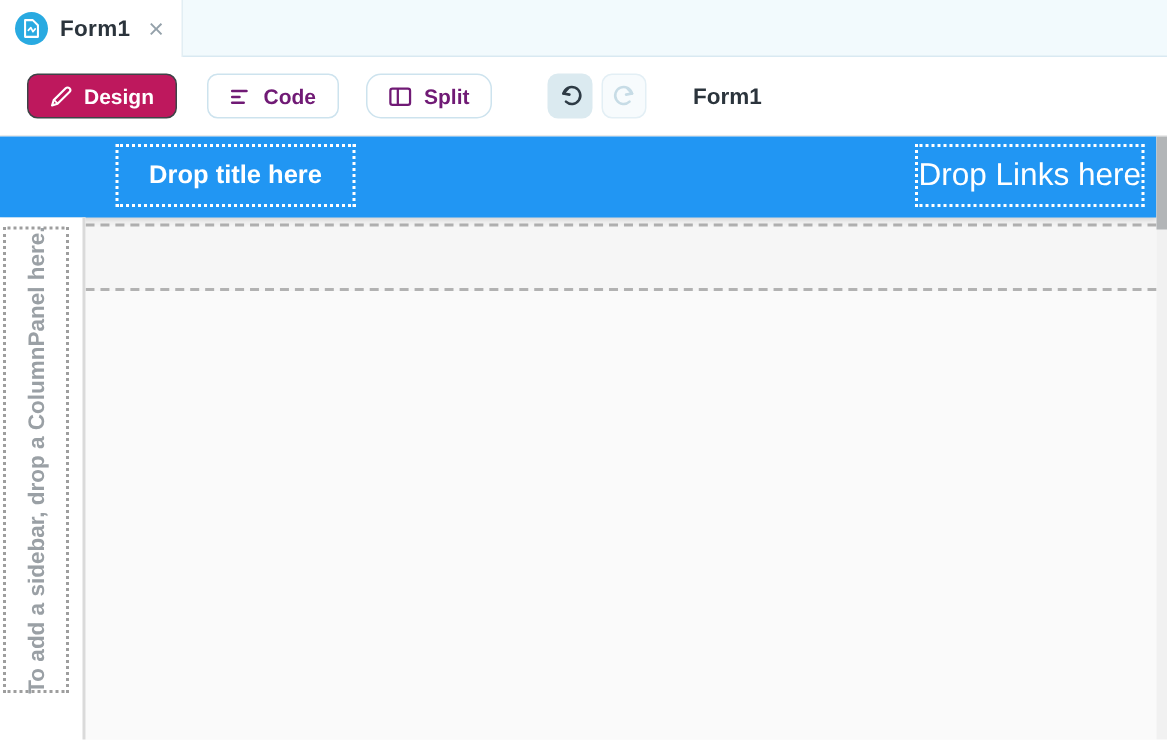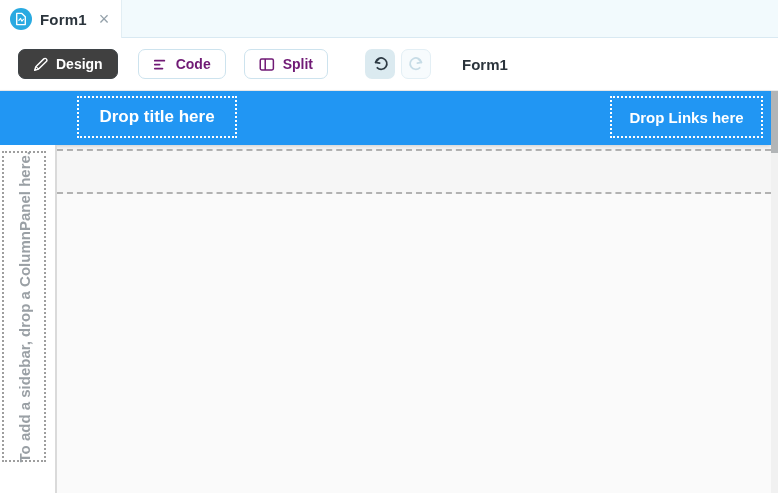--- a/index.html
+++ b/index.html
@@ -14,40 +14,40 @@
   .tab-icon-circle { width:22px; height:22px; border-radius:50%; background:#29aae1; display:flex;
                      align-items:center; justify-content:center; flex:0 0 auto; }
   .tab-label { font-size:15px; font-weight:700; color:#2b343c; letter-spacing:.2px; }
   .tab-close { font-size:18px; line-height:1; color:#94a1aa; margin-left:4px; font-weight:400; cursor:pointer; }
 
   
   .toolbar { height:53px; background:#fff; border-bottom:1px solid #ebebeb; display:flex; align-items:center;
              padding-left:18px; }
   .btn { height:30px; border-radius:7px; display:flex; align-items:center; gap:8px; padding:0 14px;
          font-size:14px; font-weight:700; cursor:pointer; }
-  .btn-dark { background:#404040; color:#fff; border:1px solid #3e4347;justify-content:flex-end; }
+  .btn-dark { background:#be185d; color:#fff; border:1px solid #3e4347;justify-content:flex-end; }
   .btn-light { background:#fff; color:#701a75; border:1px solid #cde3ee; }
   .btn-code { margin-left:20px; }
-  .btn-split { margin-left:18px; }
+  .btn-split { margin-left:18px;border-radius:10px; }
   .icon-btn { width:30px; height:30px; border-radius:7px; display:flex; align-items:center; justify-content:center; cursor:pointer; }
   .undo-btn { margin-left:37px; background:#dbeaf0; color:#2e3b45; }
   .redo-btn { margin-left:6px; background:#f7fbfd; border:1px solid #e3eff5; color:#c7dce6; }
   .toolbar-form-name { margin-left:31px; font-size:15px; font-weight:700; color:#2b343c; }
 
   
   .workspace { position:relative; height:402px; }
   .vscroll { position:absolute; top:0; right:0; width:7px; height:100%; background:#f1f1f1; z-index:5; }
   .vscroll-thumb { position:absolute; top:0; left:0; width:7px; height:62px; background:#b2b5b7; }
 
   .blue-bar { position:relative; height:54px; margin-right:7px; background:#2196f3;
               box-shadow:0 2px 4px rgba(0,0,0,.15); }
   .dropzone { position:absolute; top:5px; height:42px; border:2px dotted #fff; display:flex;
               align-items:center; justify-content:center; color:#fff; cursor:default; }
   .title-dropzone { left:77px; width:160px; font-size:17px; font-weight:700; }
-  .links-dropzone { right:8px; width:153px; font-size:15px; font-weight:700; }
+  .links-dropzone { right:8px; width:153px; font-size:21px; font-weight:400; }
 
   .content-row { display:flex; height:348px; margin-right:7px; }
 
   .left-rail { position:relative; width:57px; background:#fff; border-right:2px solid #dadada; flex:0 0 auto; }
   .sidebar-dropzone { position:absolute; top:6px; left:2px; width:44px; bottom:31px;
                       border:2px dotted #9e9e9e; display:flex; align-items:center; justify-content:center; }
   .sidebar-hint { writing-mode:vertical-rl; transform:rotate(180deg); white-space:nowrap;
                   font-size:15px; font-weight:600; color:#9aa0a5; }
 
   .main-area { flex:1 1 auto; background:#fafafa; display:flex; flex-direction:column; min-width:0; }

